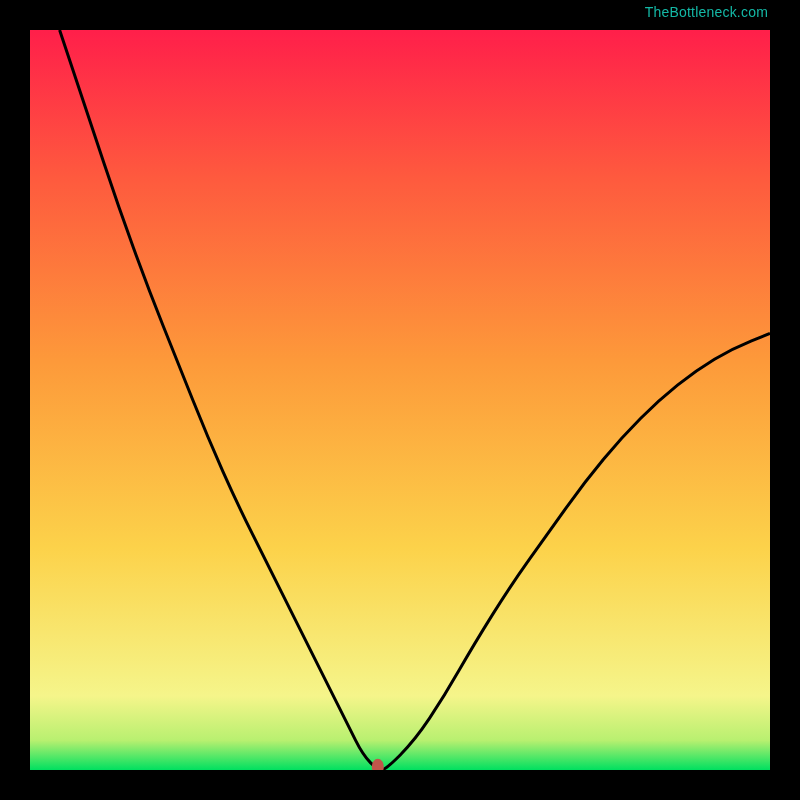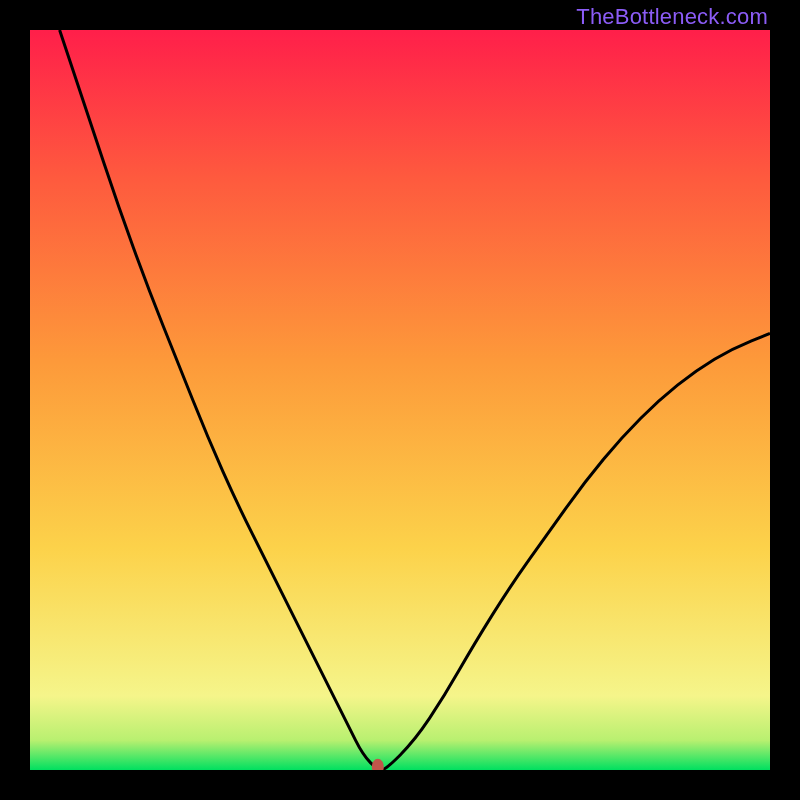--- a/index.html
+++ b/index.html
@@ -23,22 +23,22 @@
     position: absolute;
     left: 30px;
     top: 30px;
     width: 740px;
     height: 740px;
   }
   .watermark {
     position: absolute;
     top: 4px;
     right: 32px;
-    color: #8b5cf6;
-    font-size: 22px;
+    color: #14b8a6;
+    font-size: 14px;
     font-weight: 500;
     letter-spacing: 0.2px;
     user-select: none;
   }
   svg {
     display: block;
   }
 </style>
 </head>
 <body>

